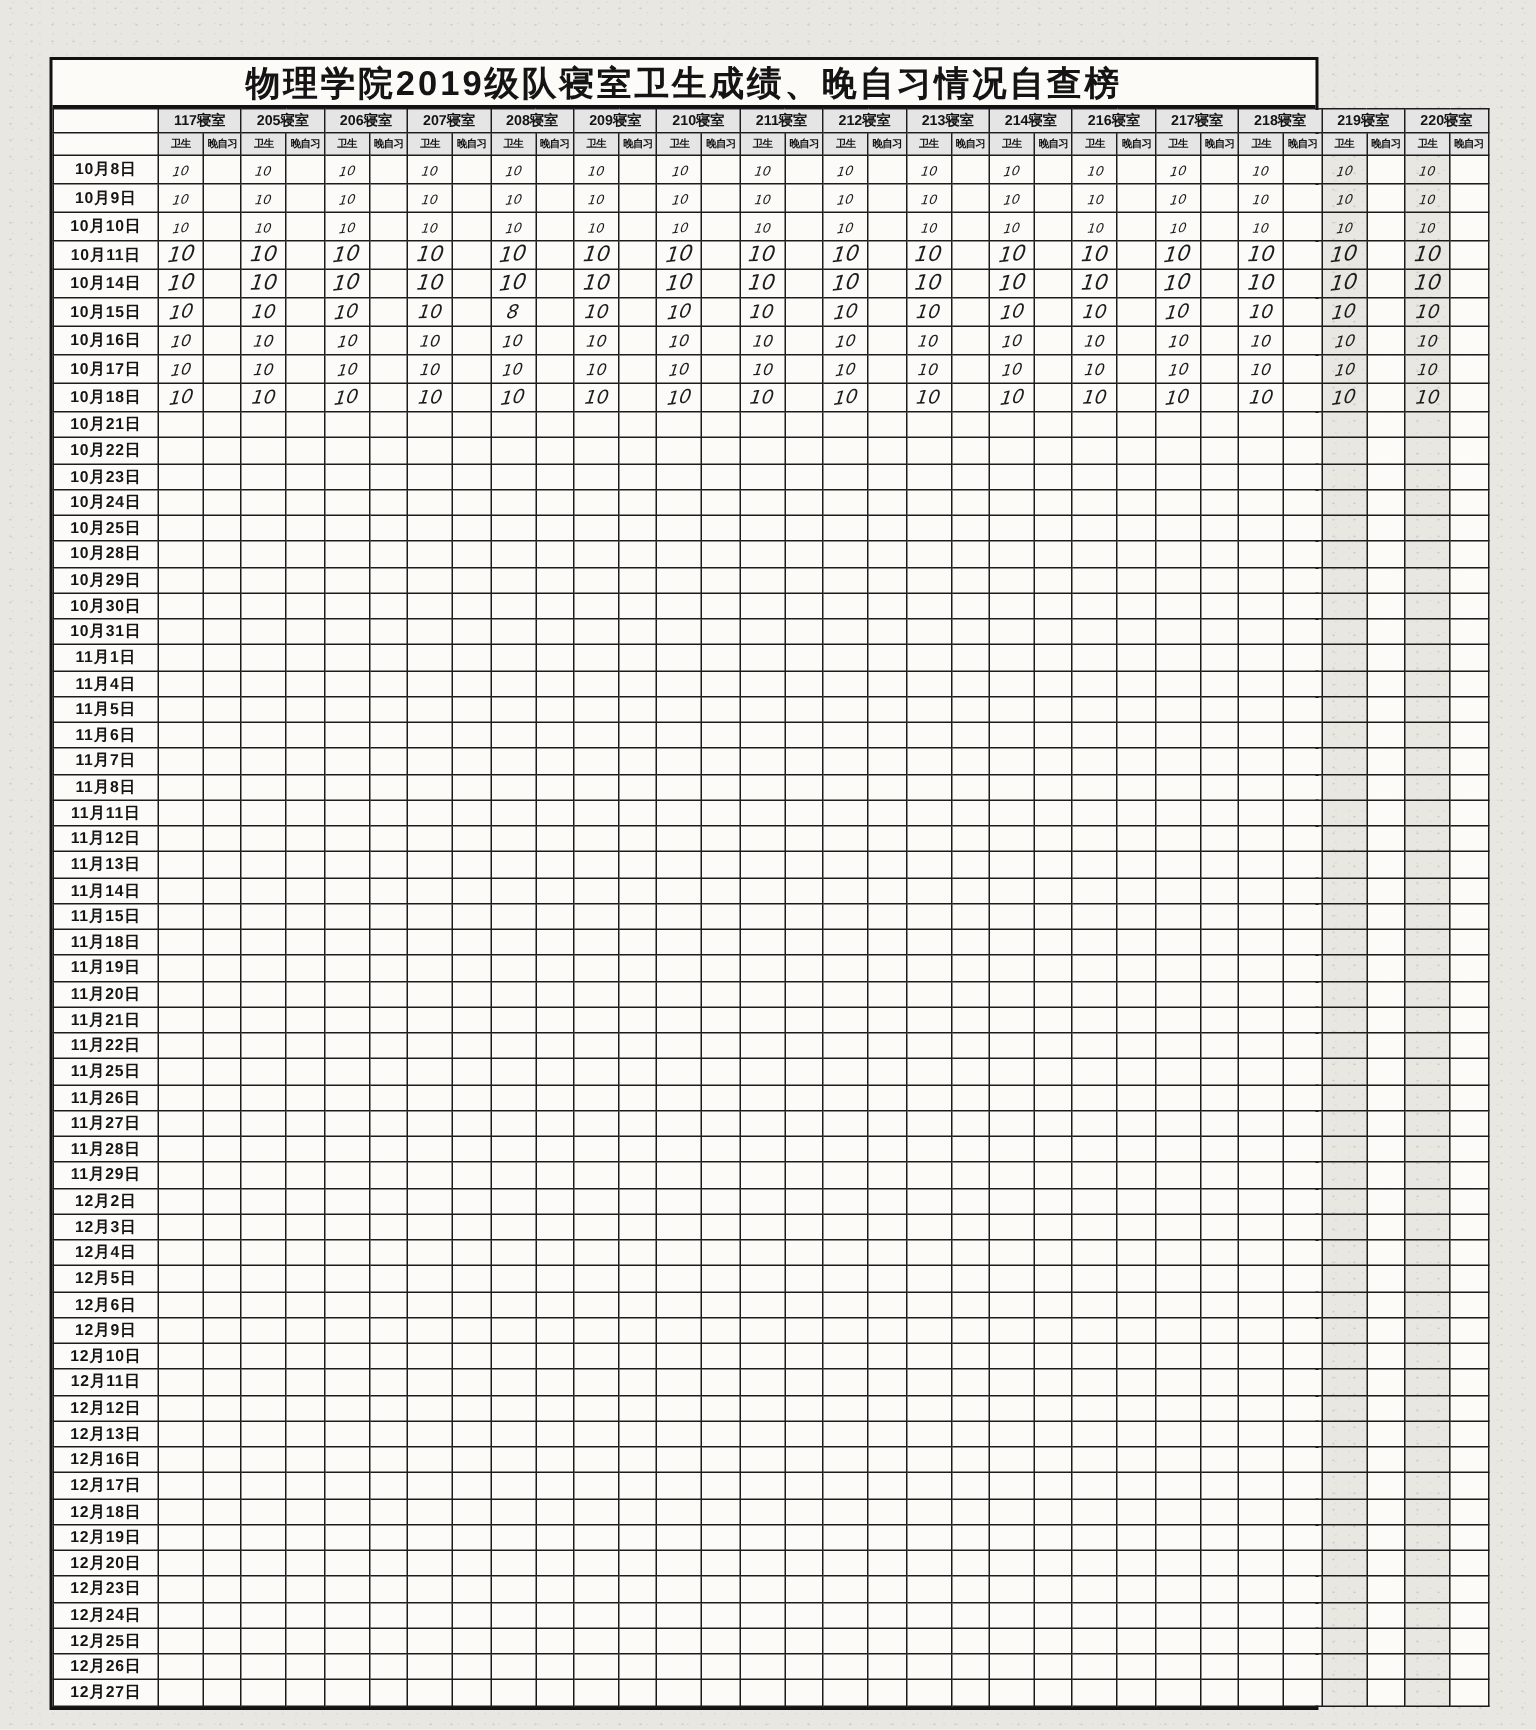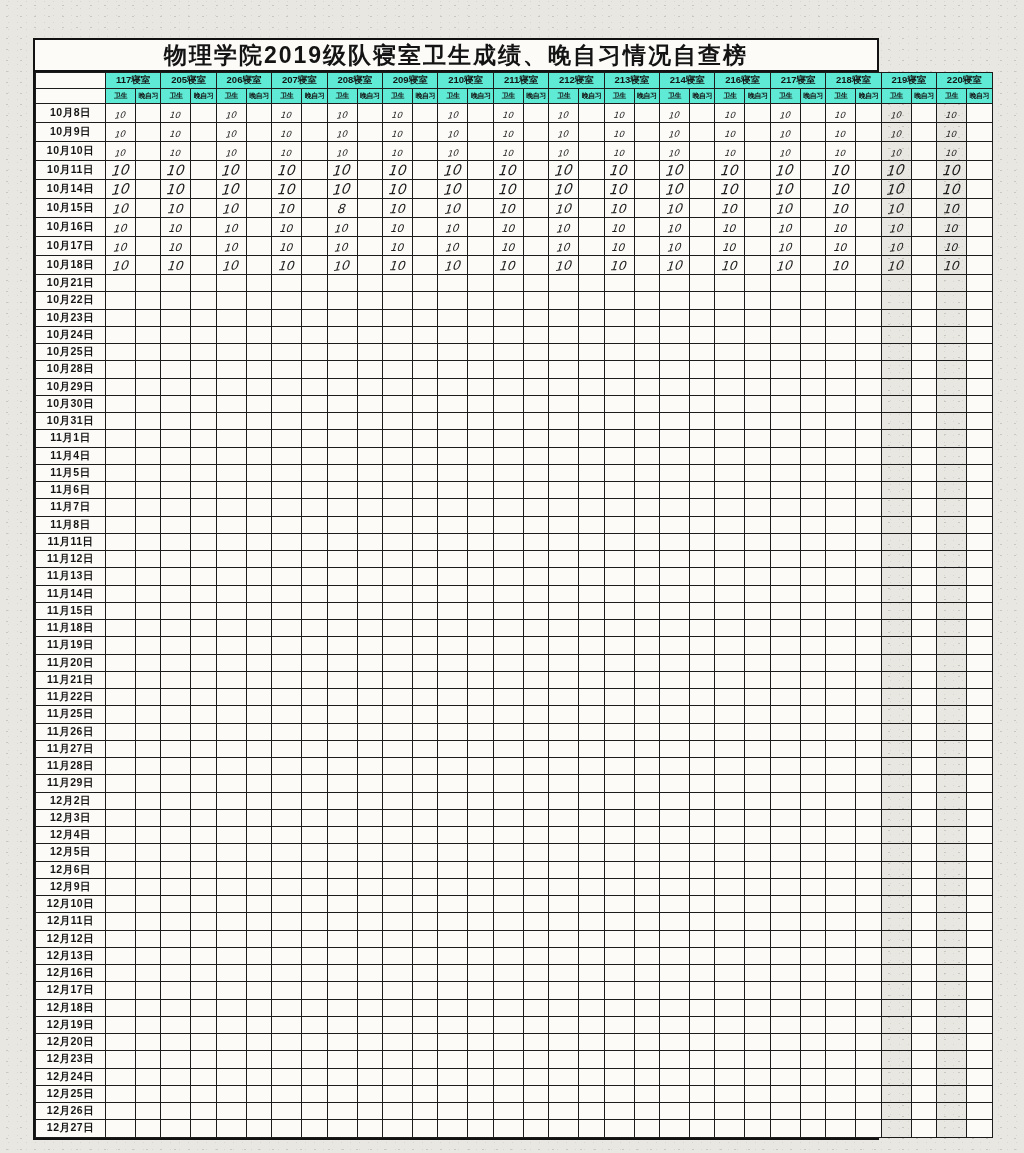--- a/index.html
+++ b/index.html
@@ -20,21 +20,21 @@
     background:#fcfbf8;
   }
   .title{
     height:30px;line-height:31px;text-align:center;
     font-weight:bold;font-size:23px;letter-spacing:2px;
     border-bottom:2px solid #121212;
     font-family:"Liberation Sans","DejaVu Sans",sans-serif;
   }
   table{border-collapse:collapse;width:100%;table-layout:fixed;}
   th,td{border:1px solid #1c1c1c;padding:0;overflow:hidden;white-space:nowrap;}
-  thead th{background:#5eead4;}
+  thead th{background:#e5e5e5;}
   .room-h{height:15px;font-size:9.5px;font-weight:bold;text-align:center;}
   .sub-h{height:14px;font-size:7px;font-weight:bold;text-align:center;letter-spacing:-0.5px;}
   .date-h{background:#fcfbf8;}
   tbody tr{height:17.25px;}
   td.date{font-size:10.5px;font-weight:bold;text-align:center;letter-spacing:0.5px;margin-left:24px;}
   td.hyg{text-align:center;vertical-align:middle;}
   td.eve{background:#fcfbf8;}
   .hw{
     display:inline-block;color:#1c1c1c;
     font-family:"DejaVu Sans",sans-serif;font-style:italic;

